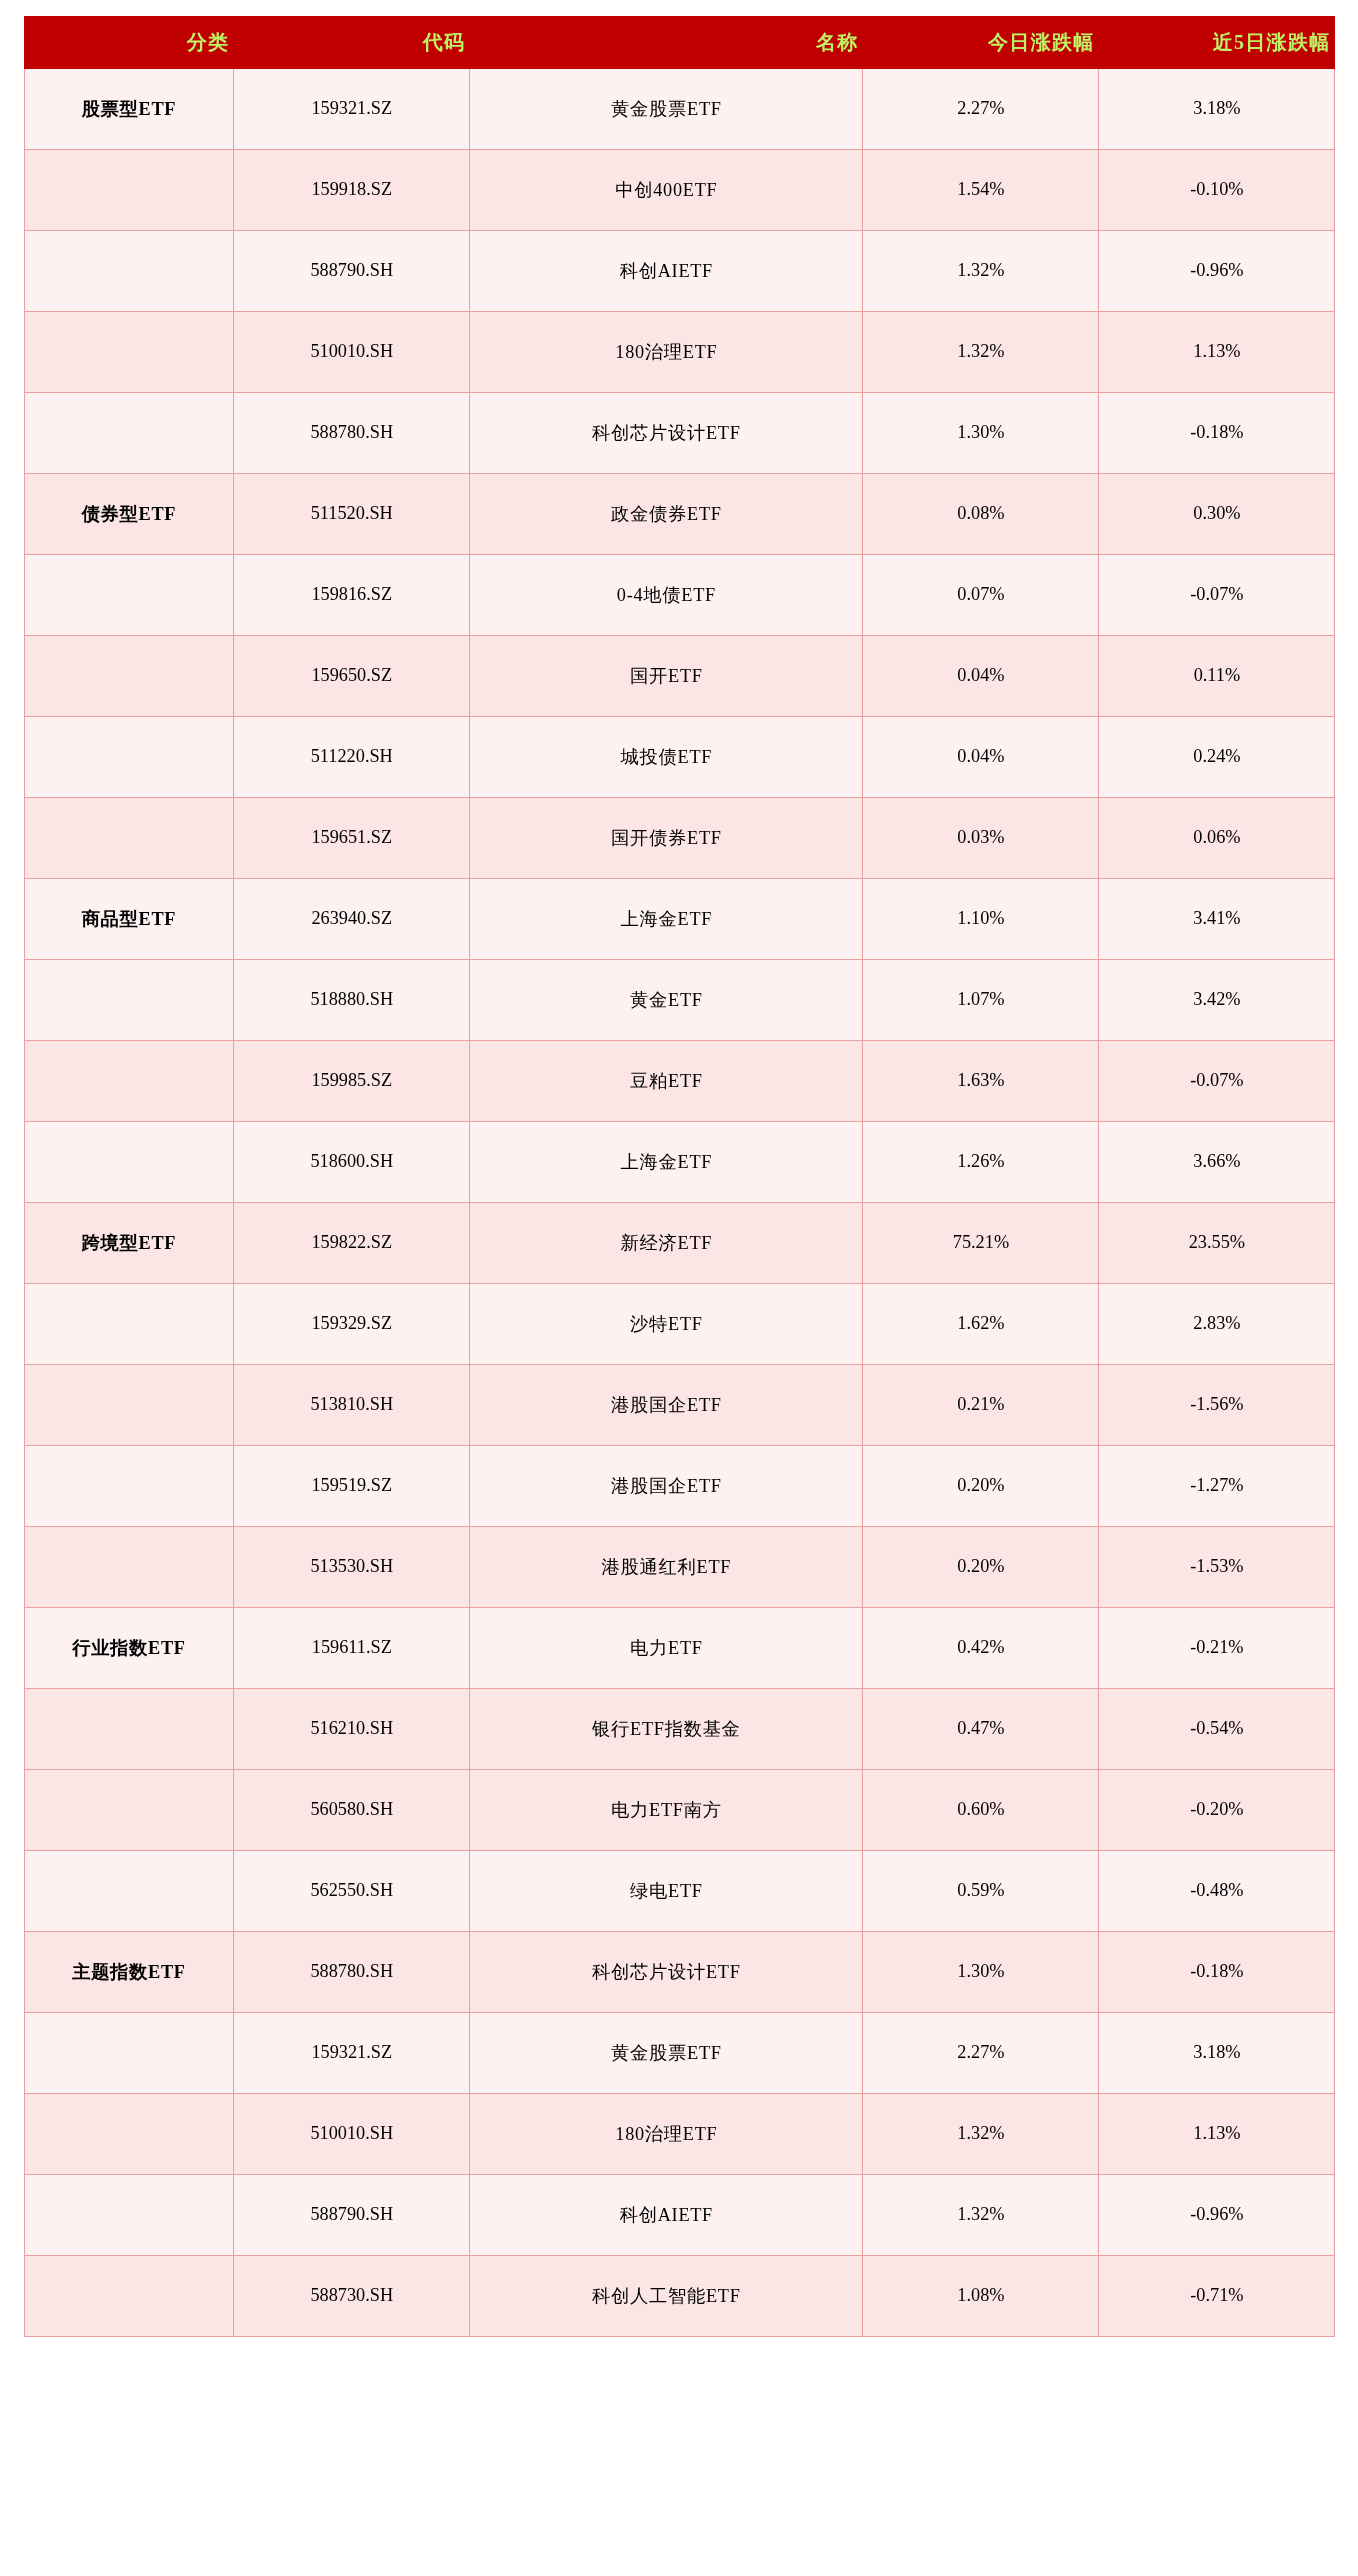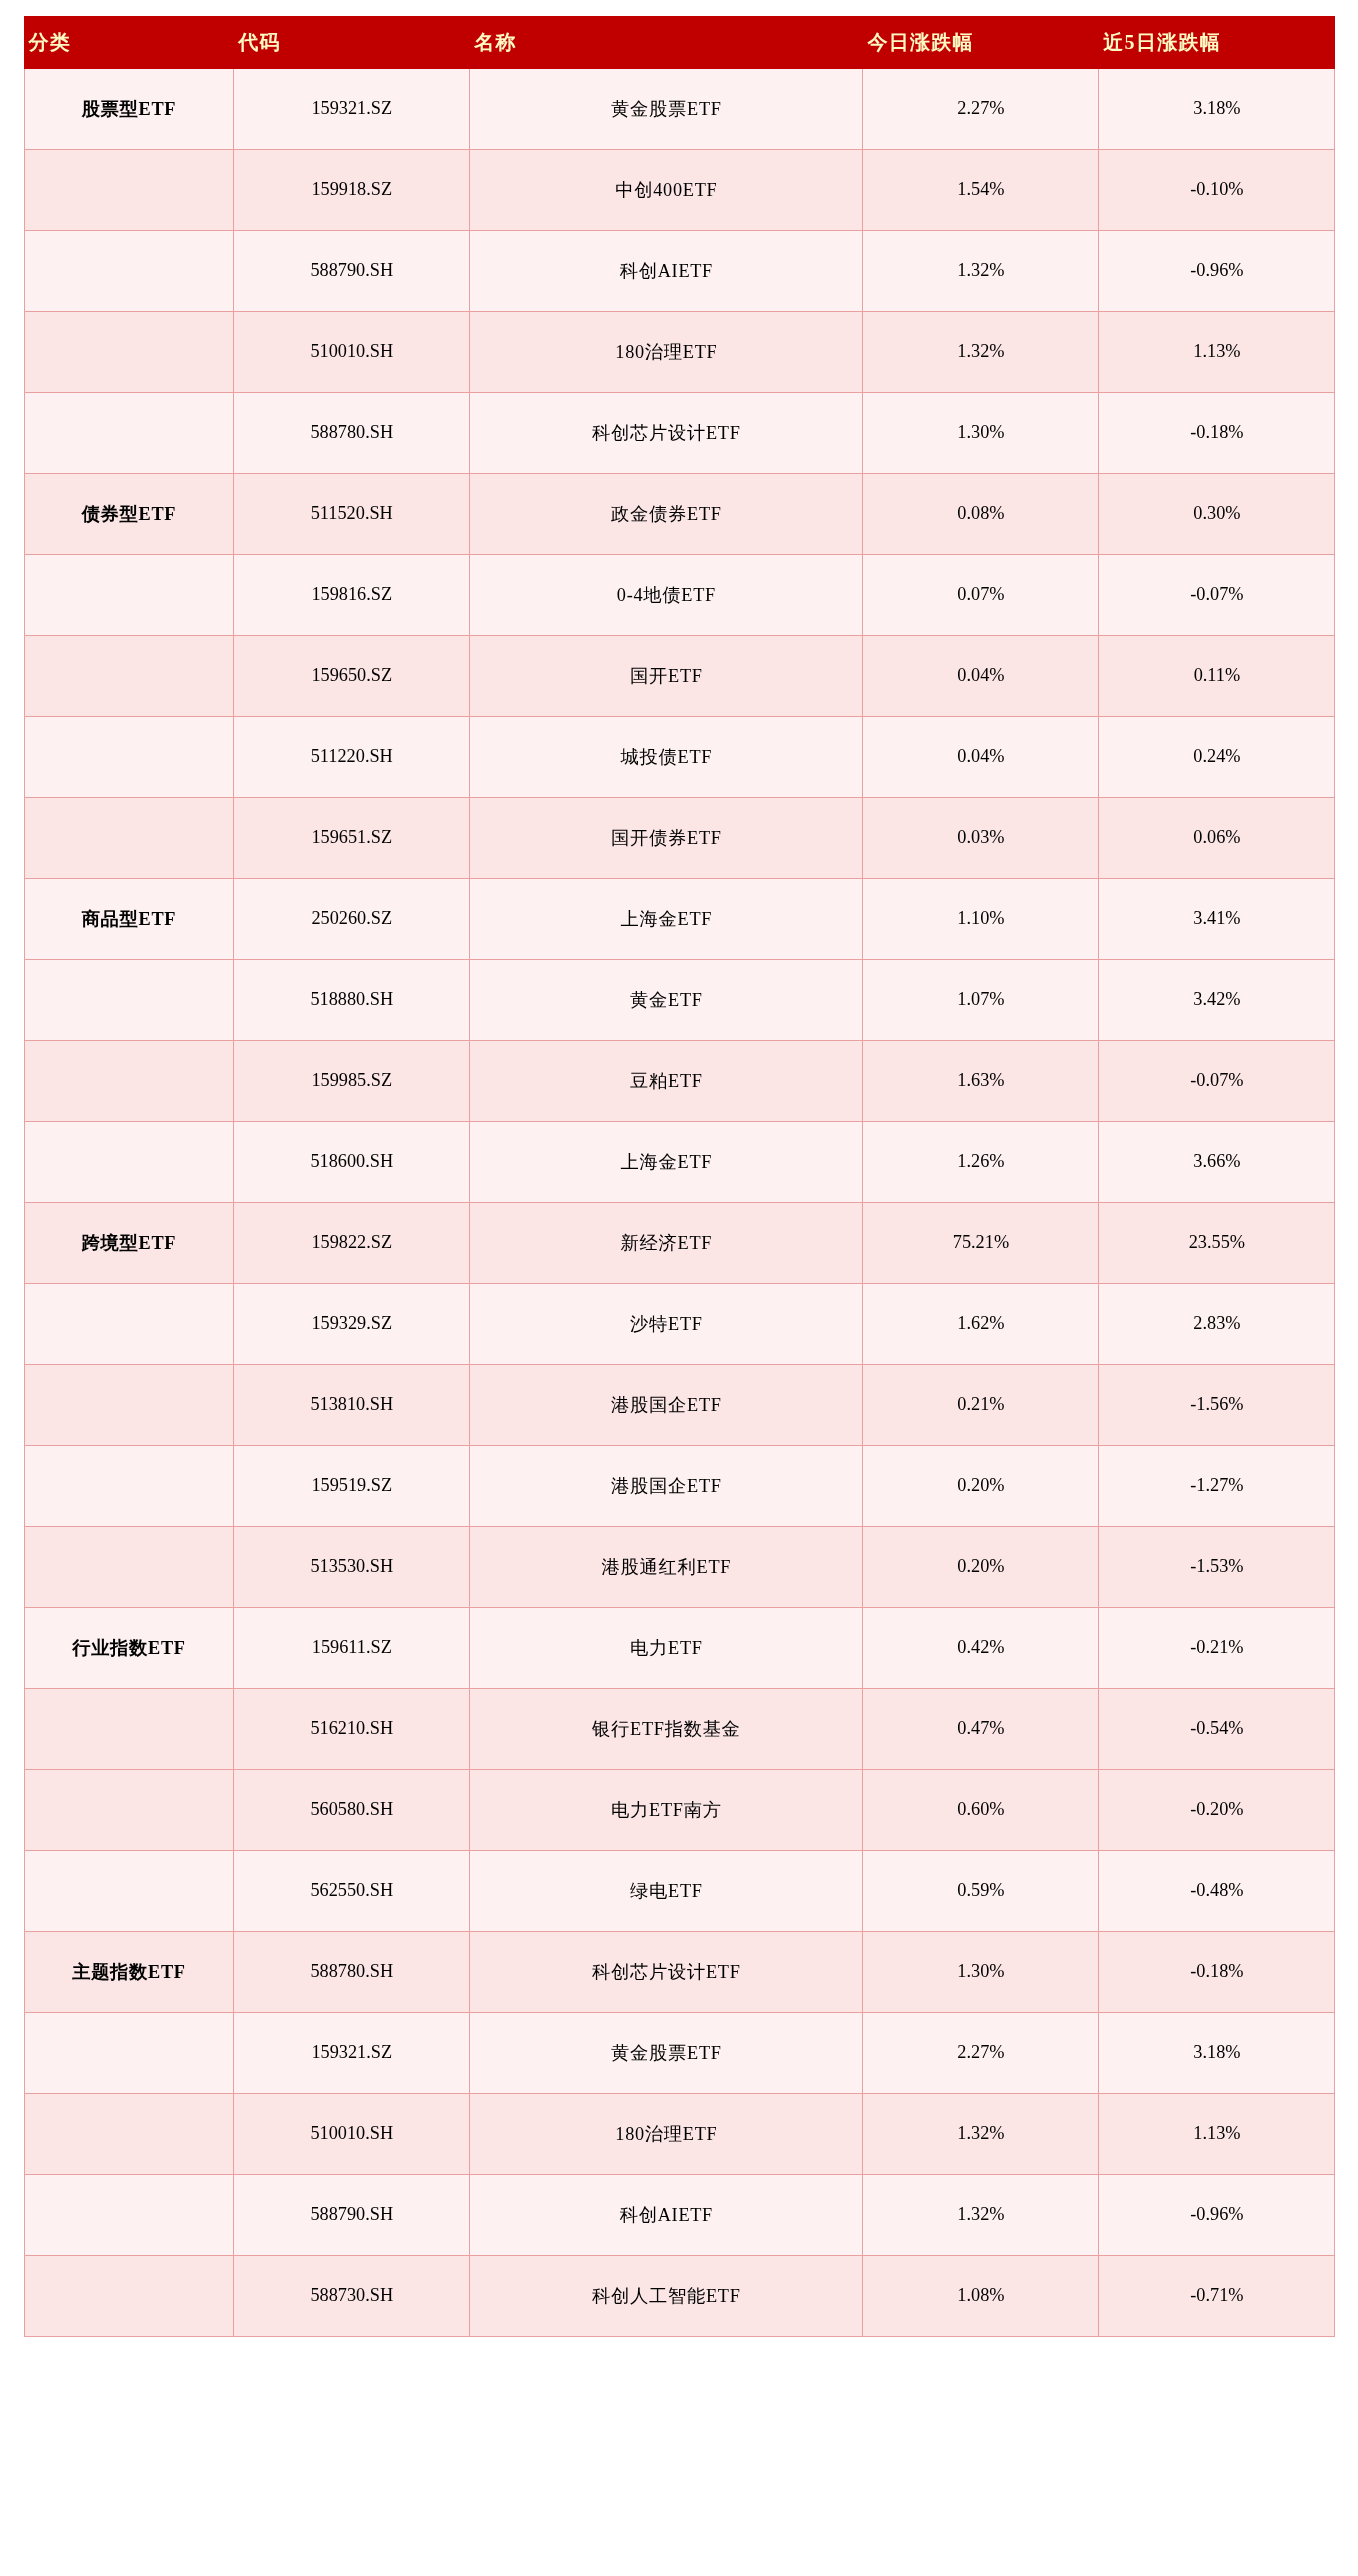--- a/index.html
+++ b/index.html
@@ -22,24 +22,24 @@
     table-layout: fixed;
   }
   table.etf-table col.c-cat   { width: 16.0%; }
   table.etf-table col.c-code  { width: 18.0%; }
   table.etf-table col.c-name  { width: 30.0%; }
   table.etf-table col.c-today { width: 18.0%; }
   table.etf-table col.c-five  { width: 18.0%; }
 
   table.etf-table th {
     background: #c00000;
-    color: #fef9c3;
+    color: #bef264;
     font-size: 20px;
     font-weight: bold;
-    text-align: left;
+    text-align: right;
     letter-spacing: 1.3px;
     height: 51px;
     border: 1.3px solid #c00000;
     padding: 0 3.9px;
   }
   table.etf-table td {
     border: 1.3px solid #e8a0a0;
     height: 80px;
     text-align: center;
     font-size: 18.3px;
@@ -148,21 +148,21 @@
         </tr>
         <tr class="shade-b">
           <td class="cat-cell"></td>
           <td class="code-cell">159651.SZ</td>
           <td class="name-cell">国开债券ETF</td>
           <td class="num-cell">0.03%</td>
           <td class="num-cell">0.06%</td>
         </tr>
         <tr class="shade-a">
           <td class="cat-cell">商品型ETF</td>
-          <td class="code-cell">250260.SZ</td>
+          <td class="code-cell">263940.SZ</td>
           <td class="name-cell">上海金ETF</td>
           <td class="num-cell">1.10%</td>
           <td class="num-cell">3.41%</td>
         </tr>
         <tr class="shade-a">
           <td class="cat-cell"></td>
           <td class="code-cell">518880.SH</td>
           <td class="name-cell">黄金ETF</td>
           <td class="num-cell">1.07%</td>
           <td class="num-cell">3.42%</td>

